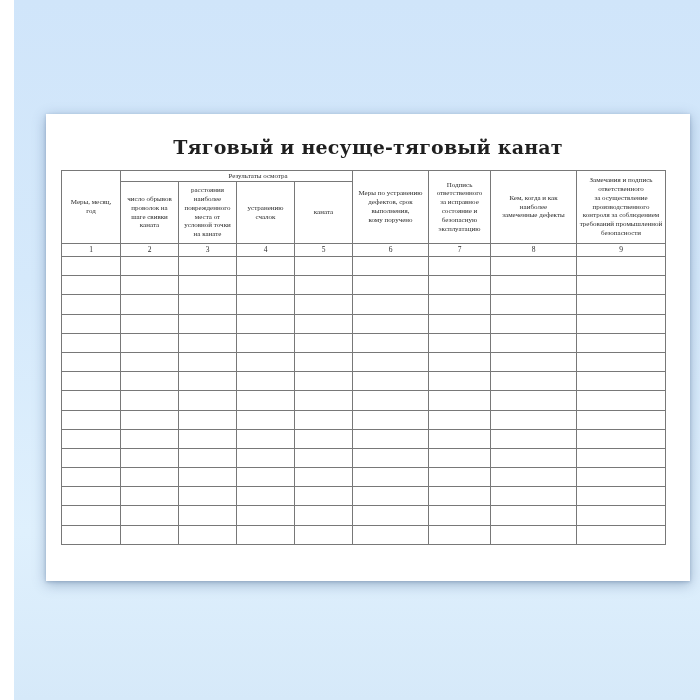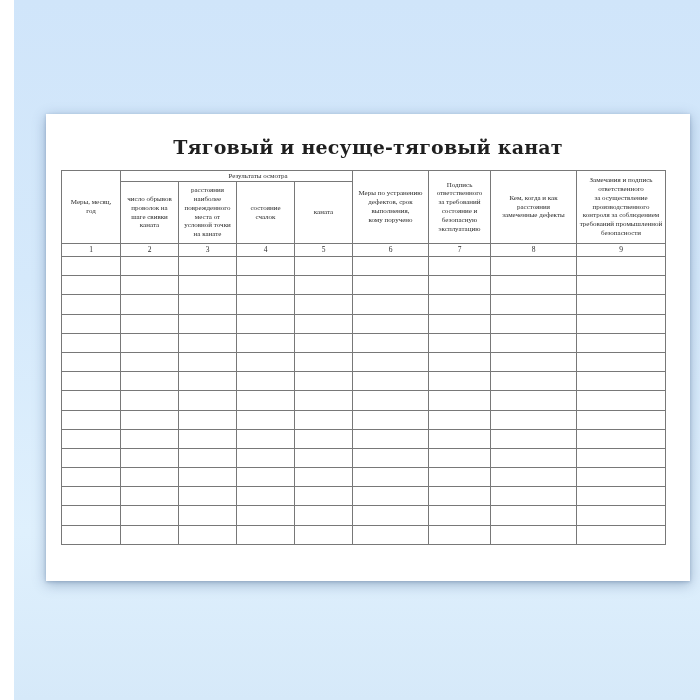--- a/index.html
+++ b/index.html
@@ -75,47 +75,47 @@
         <tr class="r-span">
           <th rowspan="2">Меры, месяц,
 год</th>
           <th colspan="4" class="spanner">Результаты осмотра</th>
           <th rowspan="2">Меры по устранению
 дефектов, срок
 выполнения,
 кому поручено</th>
           <th rowspan="2">Подпись
 ответственного
-за требований
+за исправное
 состояние и
 безопасную
 эксплуатацию</th>
           <th rowspan="2">Кем, когда и как
-расстояния
+наиболее
 замеченные дефекты</th>
           <th rowspan="2">Замечания и подпись
 ответственного
 за осуществление
 производственного
 контроля за соблюдением
 требований промышленной
 безопасности</th>
         </tr>
         <tr class="r-sub">
           <th>число обрывов
 проволок на
 шаге свивки
 каната</th>
           <th>расстояния
 наиболее
 поврежденного
 места от
 условной точки
 на канате</th>
-          <th>состояние
+          <th>устранению
 счалок</th>
           <th>каната</th>
         </tr>
         <tr class="r-num">
           <th>1</th>
           <th>2</th>
           <th>3</th>
           <th>4</th>
           <th>5</th>
           <th>6</th>

